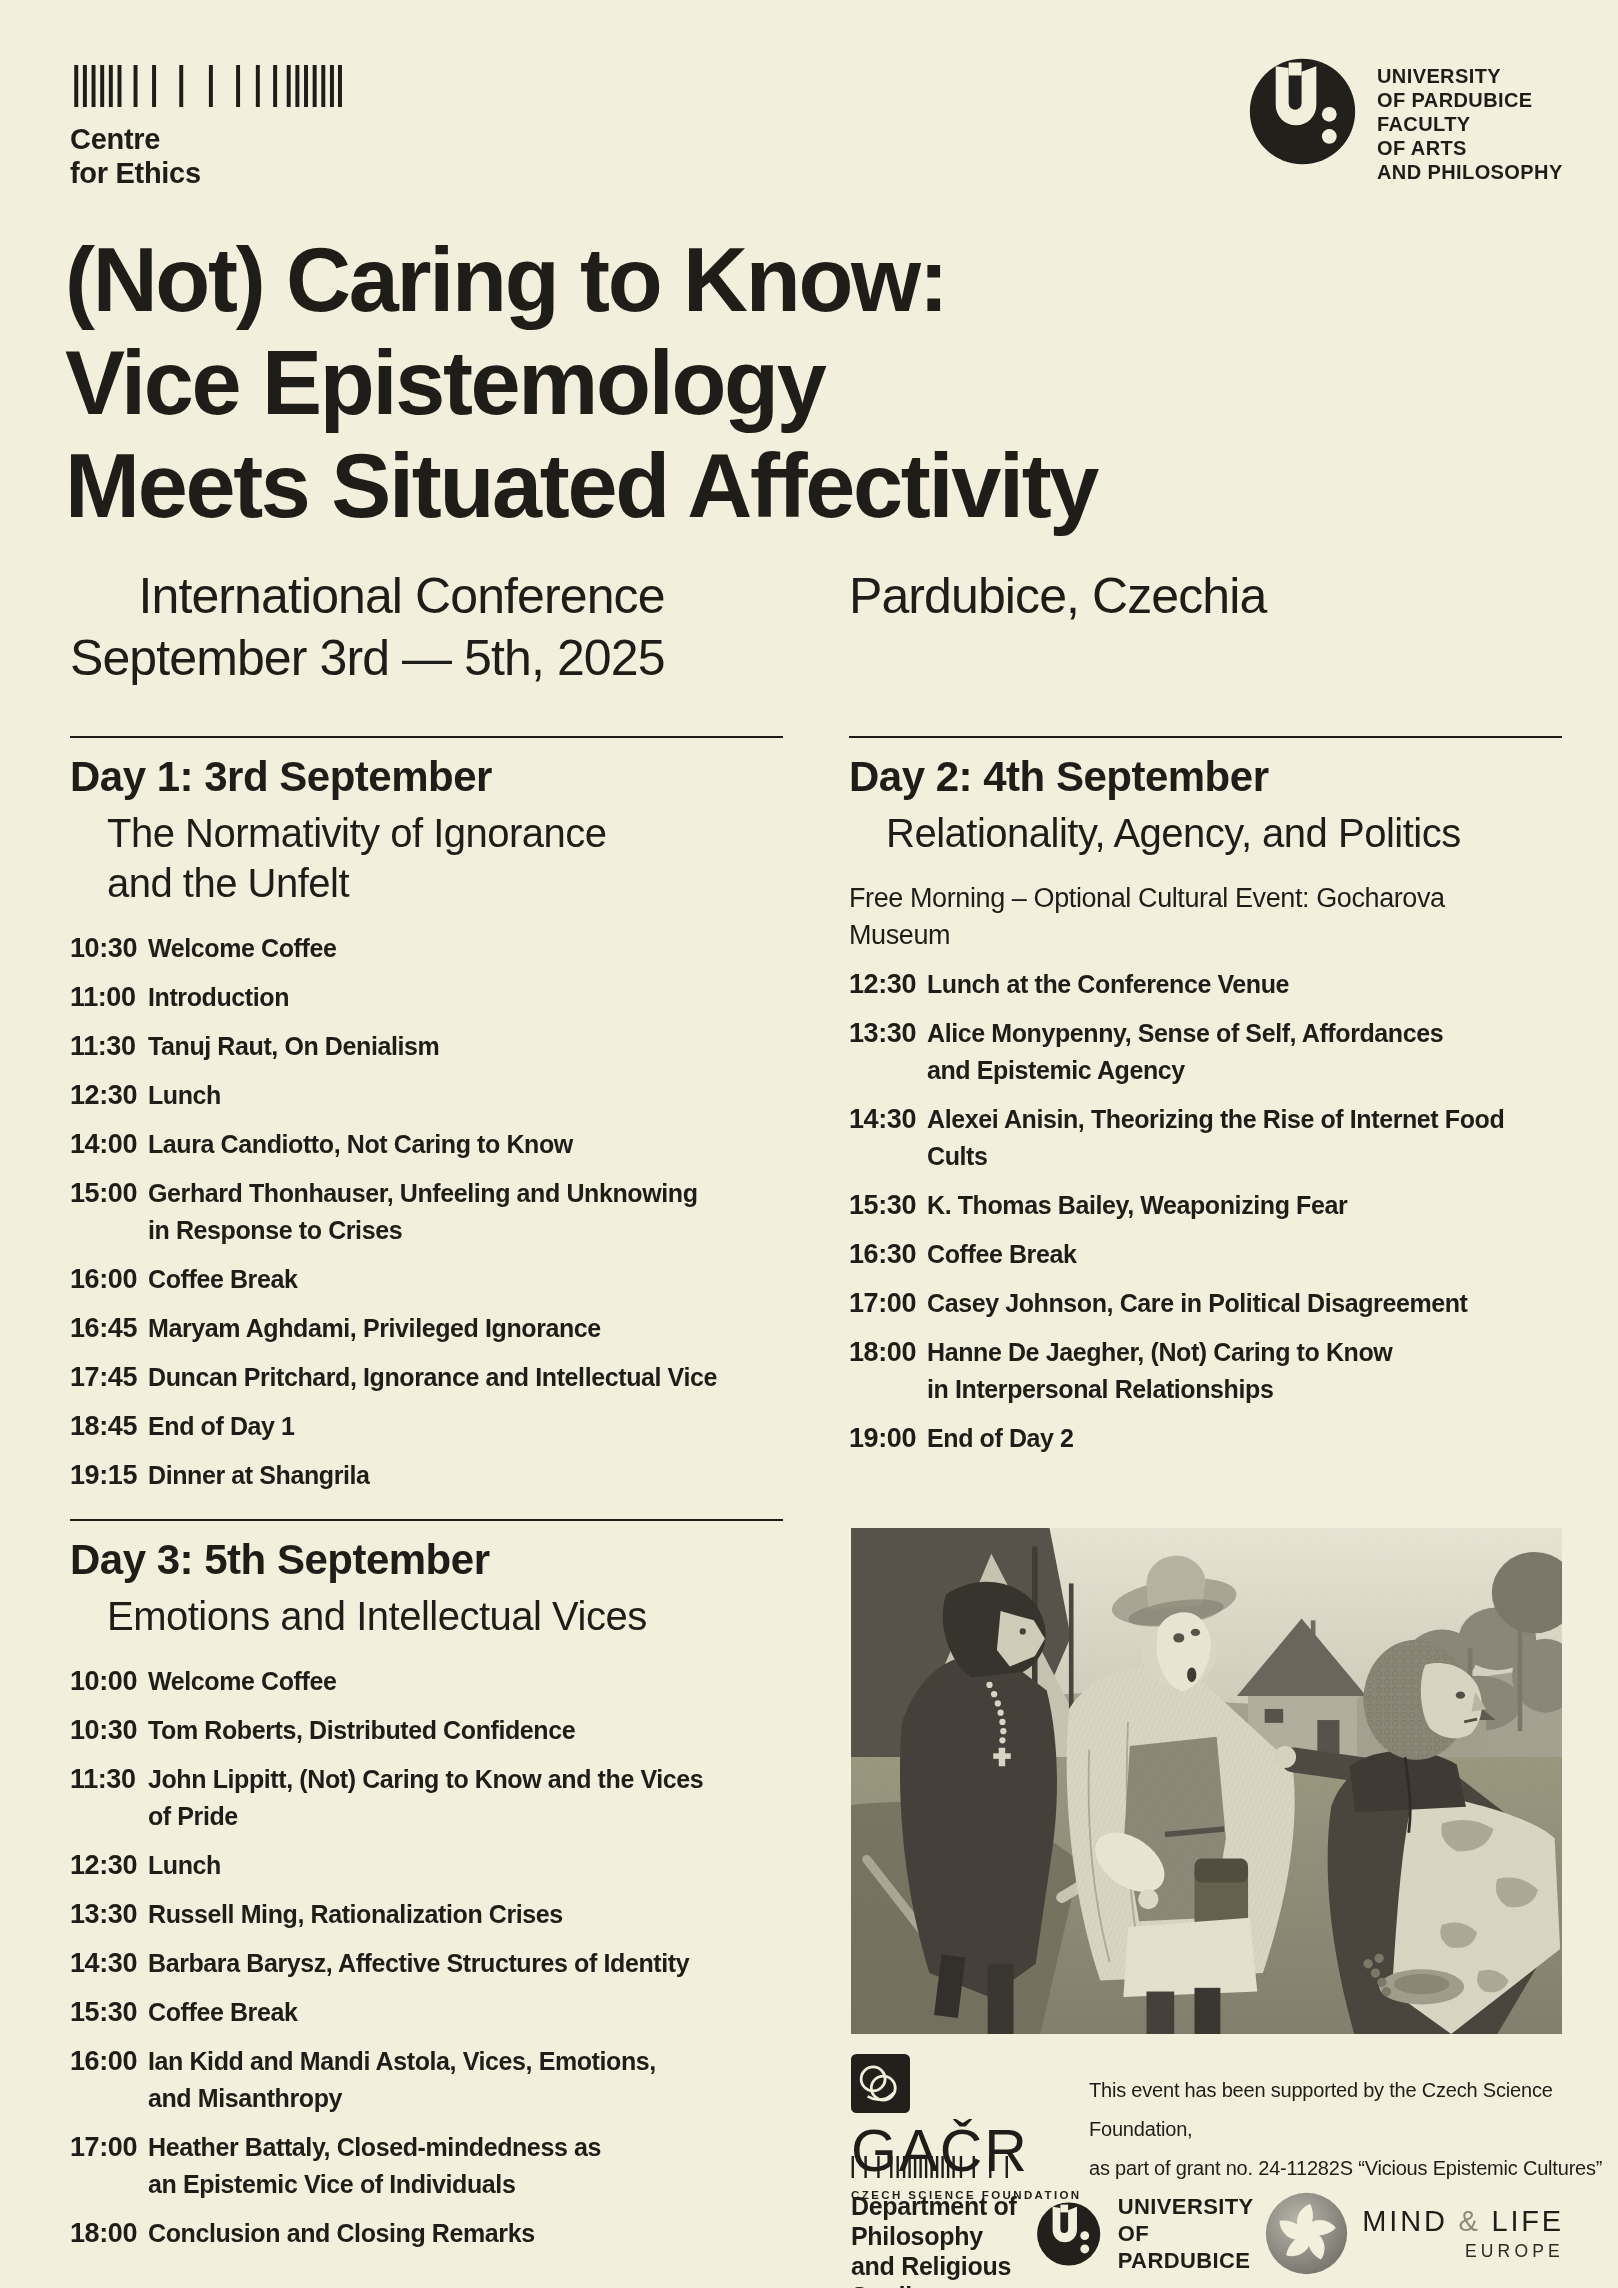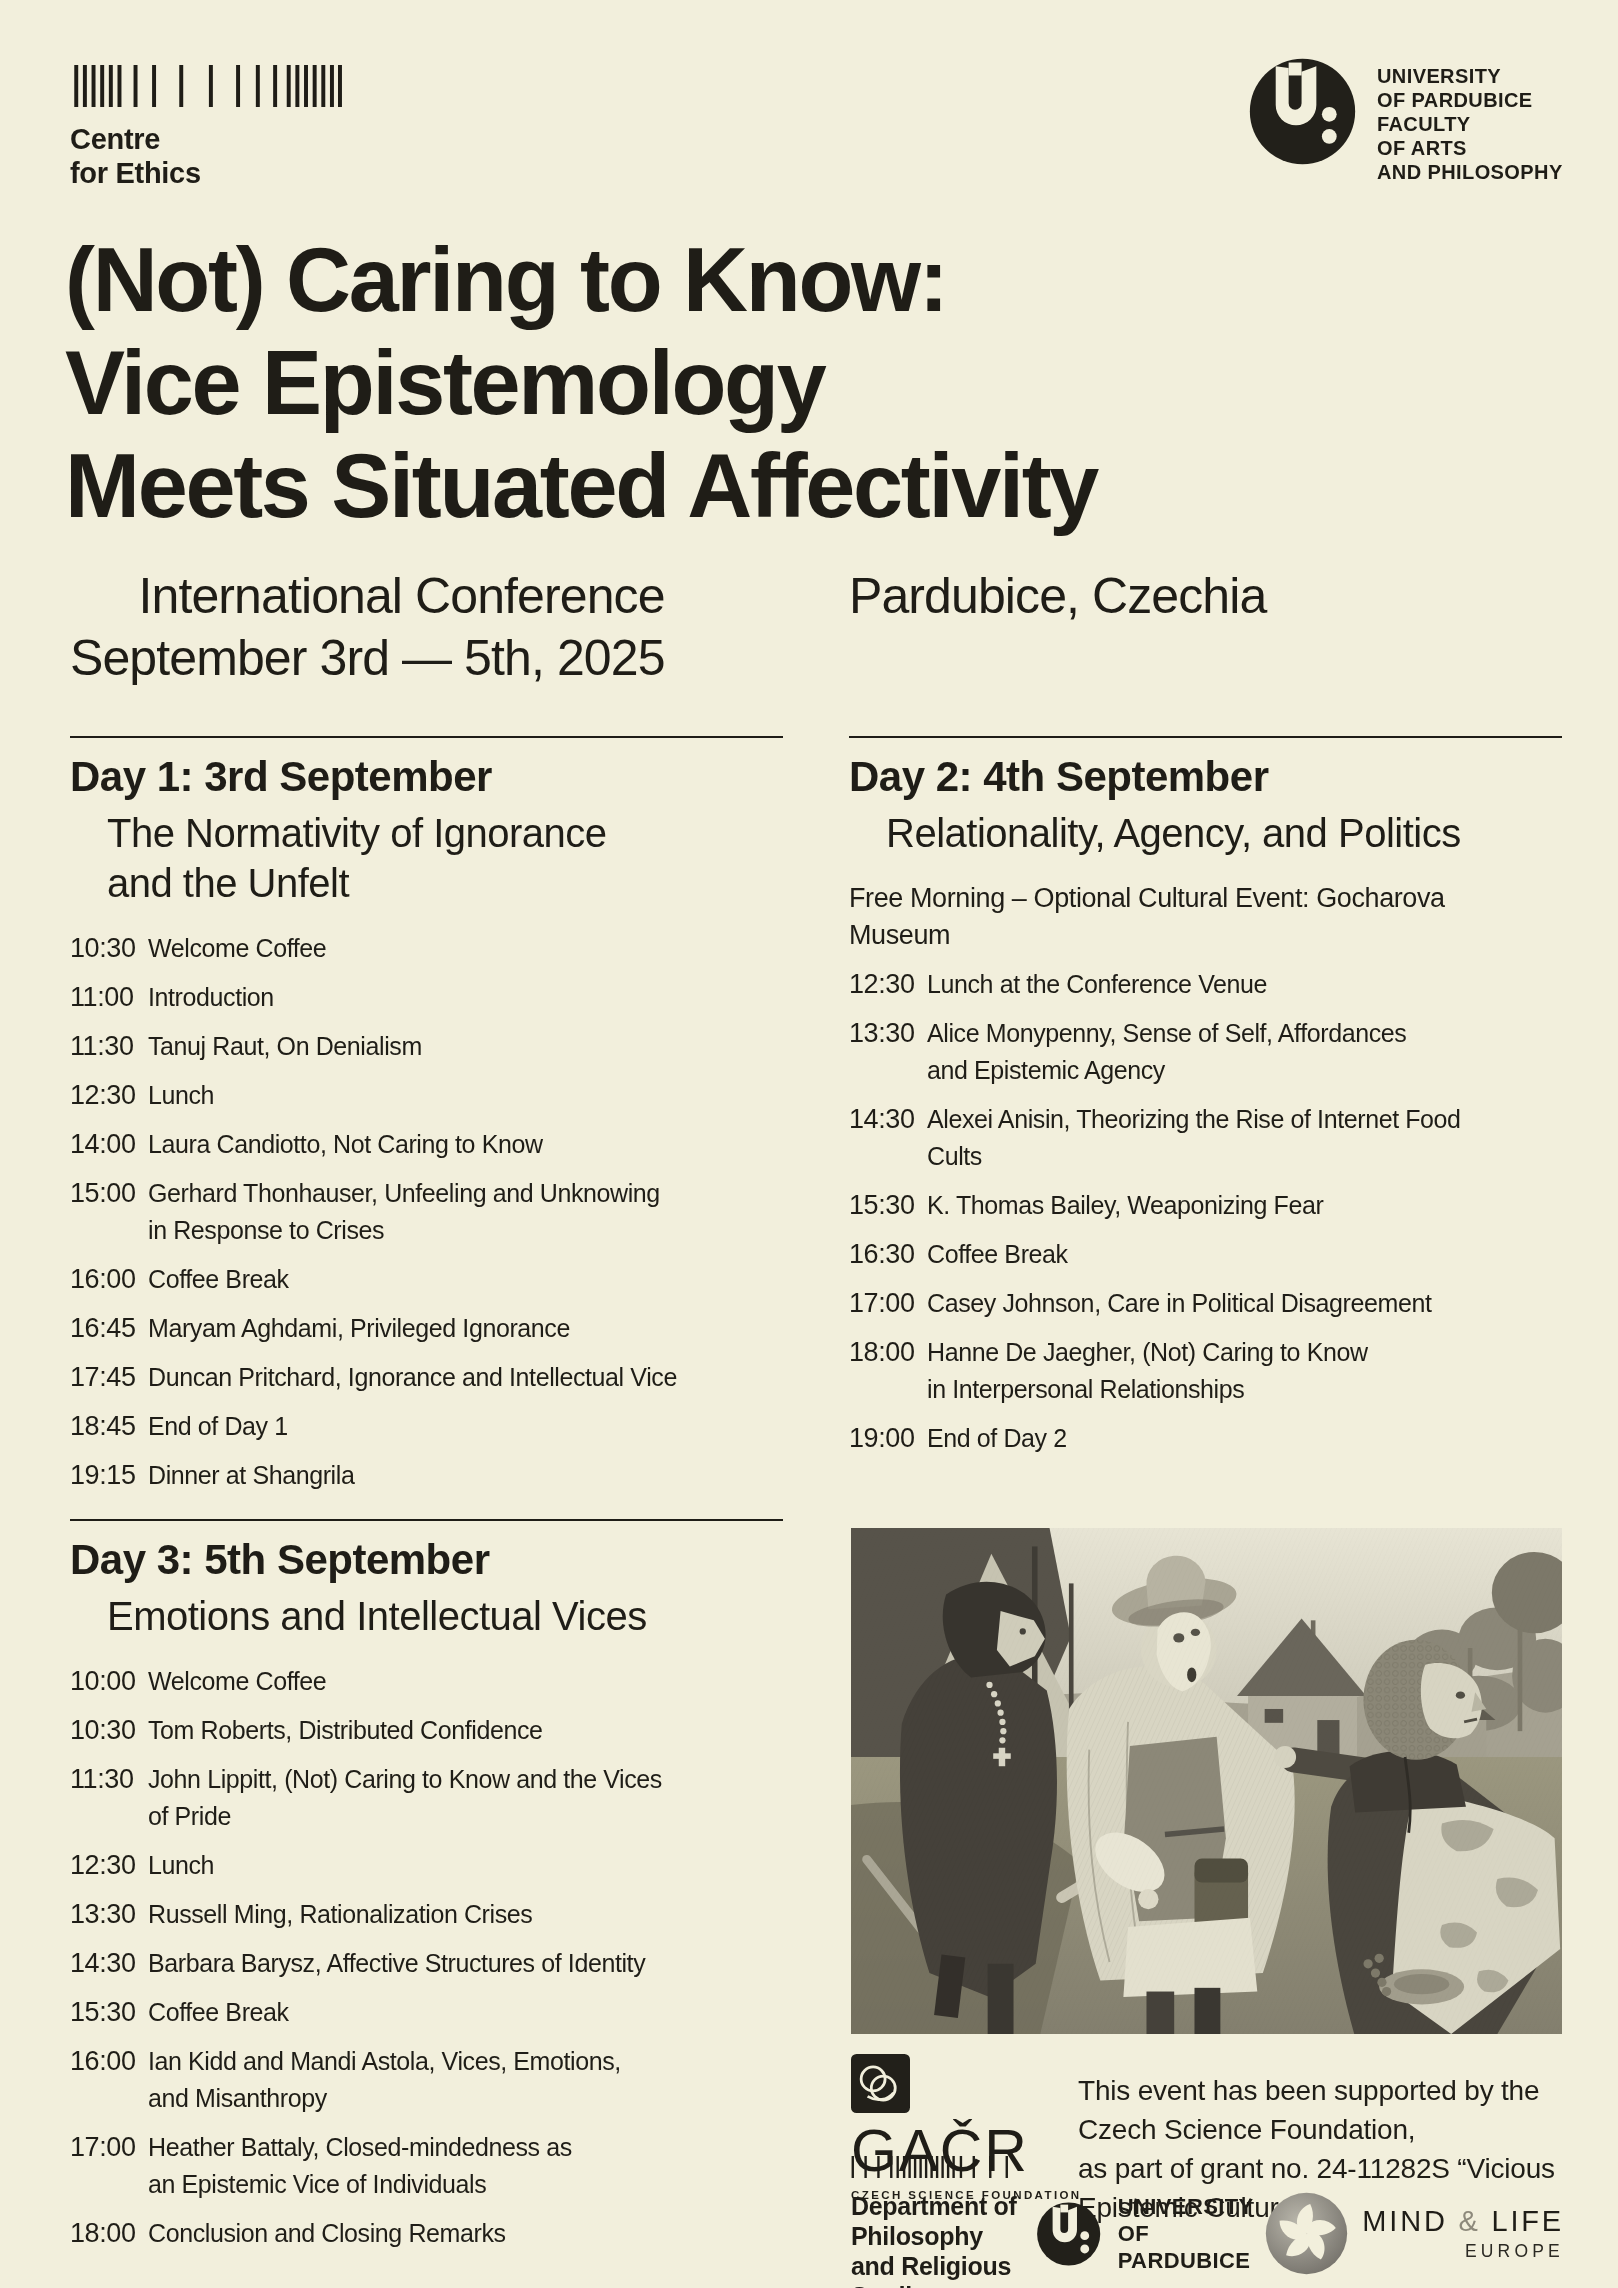--- a/index.html
+++ b/index.html
@@ -28,36 +28,36 @@
 
   
   .day{position:absolute;width:713px;}
   .day1{left:70px;top:736px;}
   .day2{left:849px;top:736px;}
   .day3{left:70px;top:1519px;}
   .day .rule{border-top:2.8px solid var(--ink);margin-bottom:14.8px;}
   .day h2{font-size:42px;font-weight:700;letter-spacing:-0.5px;line-height:48px;margin-bottom:7.4px;}
   .day .subhead{font-size:40px;font-weight:400;letter-spacing:-0.5px;line-height:50px;padding-left:37px;}
   .day .items{margin-top:22px;}
-  .sched-row{display:flex;margin-bottom:12px;}
+  .sched-row{display:flex;margin-bottom:12px;font-weight:bold;}
   .sched-time{flex:0 0 78px;font-size:27px;line-height:37px;letter-spacing:-0.4px;}
   .sched-what{font-size:25px;line-height:37px;letter-spacing:-0.4px;white-space:nowrap;}
   .free-note{font-size:27px;line-height:37px;letter-spacing:-0.4px;margin-top:22px;margin-bottom:12px;}
 
   
   .painting{position:absolute;left:851px;top:1528px;width:711px;height:506px;}
   .painting svg{display:block;width:711px;height:506px;}
 
   
   .gacr-row{position:absolute;left:851px;top:2054px;display:flex;align-items:flex-start;}
   .gacr-block{width:196px;}
   .gacr-top{display:flex;align-items:flex-start;gap:9.2px;flex-direction:column;}
   .gacr-acronym{font-size:59px;line-height:59px;font-weight:400;letter-spacing:1.8px;}
   .gacr-caption{font-size:11.5px;font-weight:700;letter-spacing:2.4px;margin-top:7.4px;white-space:nowrap;}
-  .support{margin-left:31px;margin-top:16.6px;font-size:28px;line-height:39px;letter-spacing:-0.2px;}
+  .support{margin-left:42px;margin-top:16.6px;font-size:20px;line-height:39px;letter-spacing:-0.2px;}
 
   .logo-row{position:absolute;left:851px;top:2156px;width:713px;display:flex;align-items:center;justify-content:space-between;}
   .dept-block{width:242px;}
   .dept-block svg{display:block;margin-bottom:13px;}
   .dept-text{font-size:25px;font-weight:700;line-height:30px;letter-spacing:-0.3px;}
   .uni-small{display:flex;align-items:center;gap:16.6px;}
   .uni-small-text{font-size:22px;font-weight:700;line-height:27px;letter-spacing:0.4px;}
   .mindlife{display:flex;align-items:center;gap:13px;}
   .ml-text{text-align:right;}
   .ml-name{font-size:29px;letter-spacing:2.8px;font-weight:400;white-space:nowrap;}

